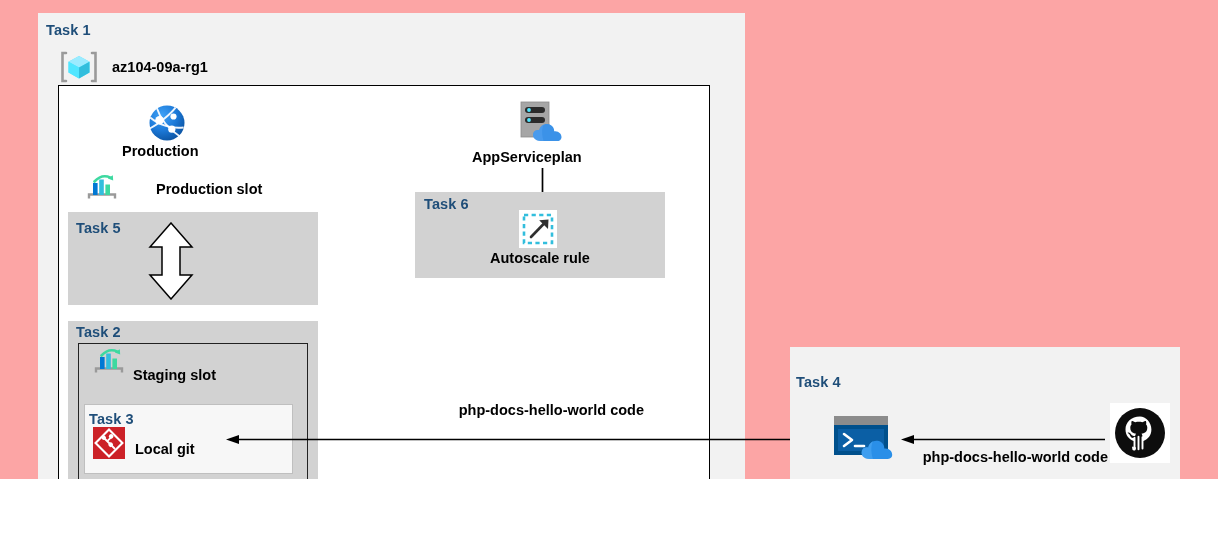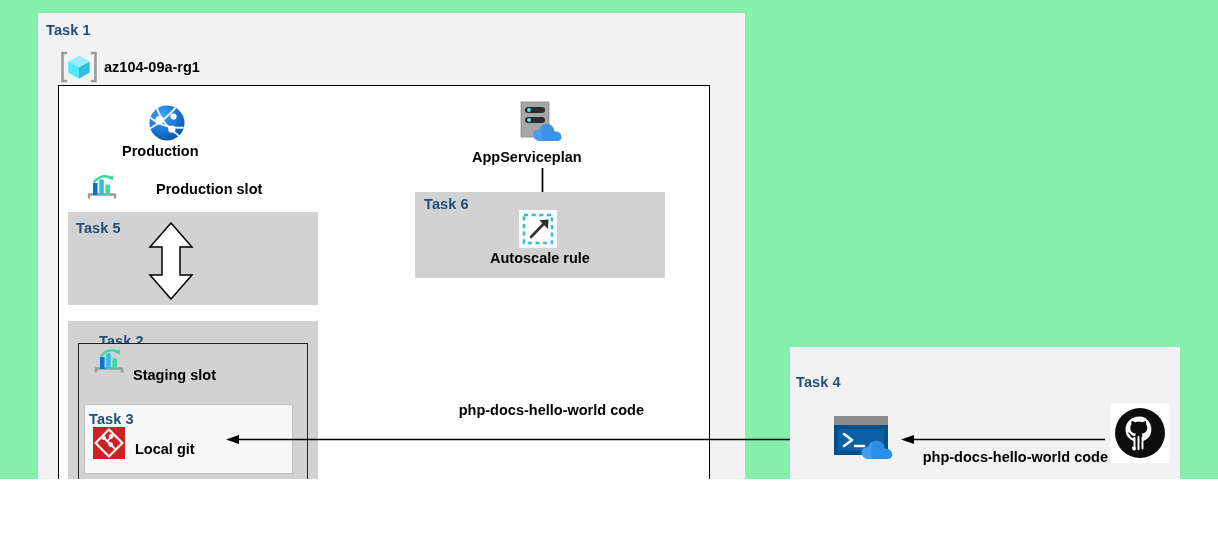--- a/index.html
+++ b/index.html
@@ -8,21 +8,21 @@
     background: #ffffff;
   }
   body {
     font-family: "Liberation Sans", sans-serif;
     -webkit-font-smoothing: antialiased;
   }
   #canvas {
     position: relative;
     width: 1218px;
     height: 479px;
-    background: #86efac;
+    background: #fca5a5;
     overflow: hidden;
   }
   .box {
     position: absolute;
     box-sizing: border-box;
   }
   .task-label {
     position: absolute;
     color: #1F4E79;
     font-weight: bold;
@@ -71,21 +71,21 @@
   <div class="icon" style="left:60px; top:50px;">
     <svg width="38" height="34" viewBox="0 0 38 34">
       <path d="M6 3 L2.5 3 L2.5 31 L6 31" fill="none" stroke="#9A9A9A" stroke-width="2.6" stroke-linecap="round"></path>
       <path d="M32 3 L35.5 3 L35.5 31 L32 31" fill="none" stroke="#9A9A9A" stroke-width="2.6" stroke-linecap="round"></path>
       <path d="M19 6 L29.5 11.8 L29.5 22.6 L19 28.4 L8.5 22.6 L8.5 11.8 Z" fill="#50E6FF"></path>
       <path d="M19 6 L29.5 11.8 L19 17.4 L8.5 11.8 Z" fill="#9CEBFF"></path>
       <path d="M19 17.4 L29.5 11.8 L29.5 22.6 L19 28.4 Z" fill="#32BEDD"></path>
       <path d="M19 17.4 L19 28.4 L8.5 22.6 L8.5 11.8 Z" fill="#50E6FF"></path>
     </svg>
   </div>
-  <div class="node-label" style="left:104px; top:58px;">az104-09a-rg1</div>
+  <div class="node-label" style="left:112px; top:58px;">az104-09a-rg1</div>
 
   <div class="box" id="rg-inner-box"></div>
 
   <div class="icon" style="left:147px; top:103px;">
     <svg width="40" height="40" viewBox="0 0 40 40">
       <defs>
         <radialGradient id="asGrad" cx="35%" cy="28%" r="78%">
           <stop offset="0%" stop-color="#3FA2F7"></stop>
           <stop offset="55%" stop-color="#1C79D8"></stop>
           <stop offset="100%" stop-color="#0B52A0"></stop>
@@ -116,21 +116,21 @@
 
   <div class="box" id="task5-box"></div>
   <div class="task-label" style="left:76px; top:220px;">Task 5</div>
   <div class="icon" style="left:147px; top:222px;">
     <svg width="48" height="78" viewBox="0 0 48 78">
       <path d="M24 1 L45 25 L33 25 L33 53 L45 53 L24 77 L3 53 L15 53 L15 25 L3 25 Z" fill="#FFFFFF" stroke="#000000" stroke-width="1.5" stroke-linejoin="miter"></path>
     </svg>
   </div>
 
   <div class="box" id="task2-box"></div>
-  <div class="task-label" style="left:76px; top:333px;margin-left:23px;">Task 2</div>
+  <div class="task-label" style="left:76px; top:324px;">Task 2</div>
   <div class="box" id="task3-outer"></div>
 
   <div class="icon" style="left:93px; top:348px;">
     <svg width="32" height="28" viewBox="0 0 32 28">
       <path d="M3 24.5 L3 20.5 L29 20.5 L29 24.5" fill="none" stroke="#9A9A9A" stroke-width="2.4"></path>
       <rect x="7" y="9" width="4.6" height="12" fill="#0078D4"></rect>
       <rect x="13.2" y="5.5" width="4.6" height="15.5" fill="#32BEDD"></rect>
       <rect x="19.4" y="10.5" width="4.6" height="10.5" fill="#3DD9A0"></rect>
       <path d="M8.5 7.5 C14 1.5 20 1.6 24.5 3.6" fill="none" stroke="#3DD9A0" stroke-width="2.6" stroke-linecap="round"></path>
       <path d="M26.8 1.2 L27.2 6.4 L21.8 4.6 Z" fill="#3DD9A0"></path>

